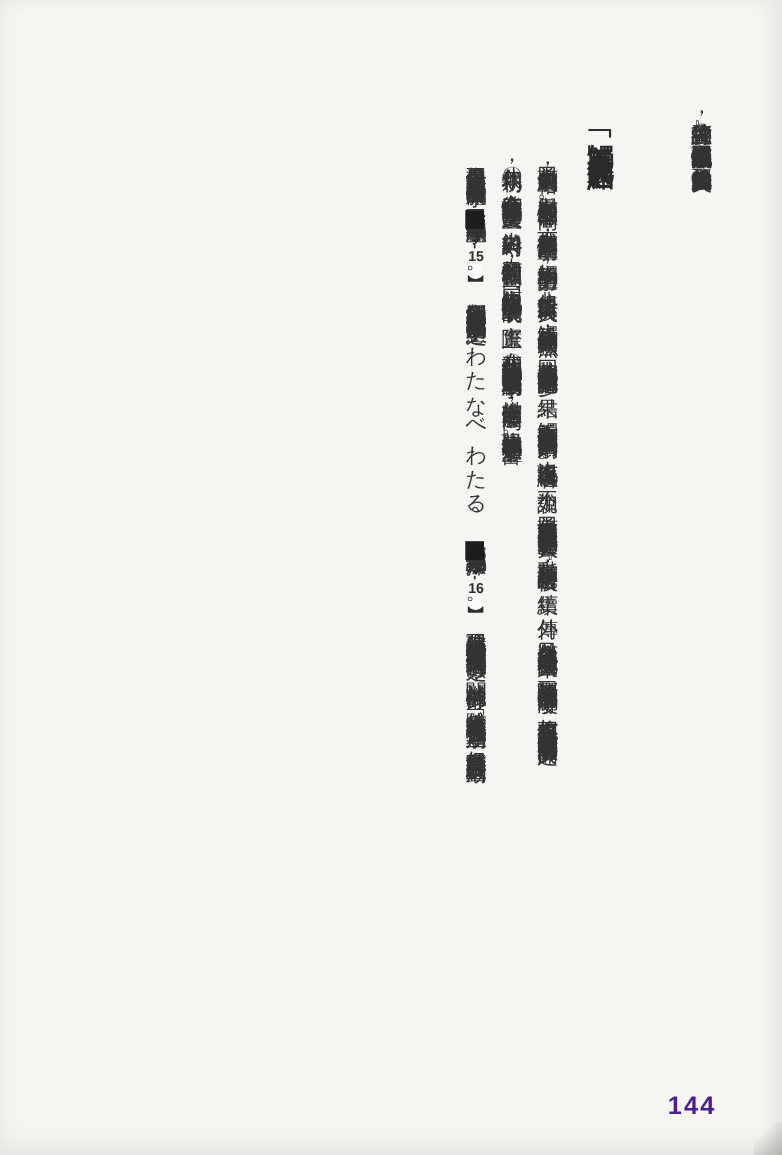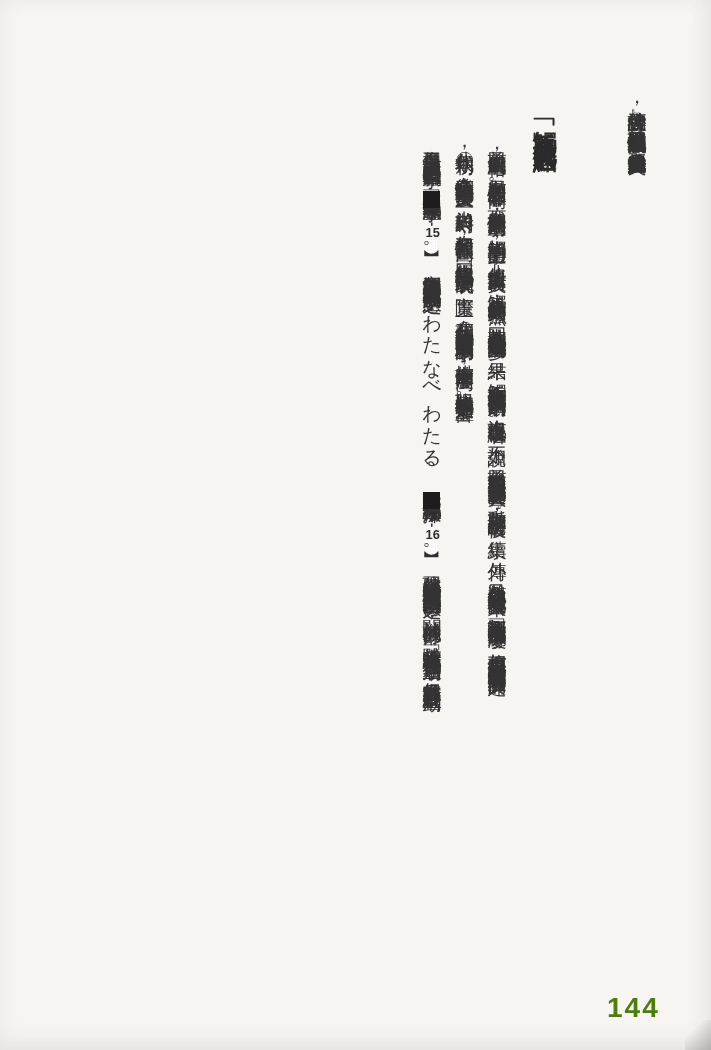--- a/index.html
+++ b/index.html
@@ -89,24 +89,24 @@
   .figref .dash {
     font-size: 13px;
     font-weight: 700;
     color: #2e2e2e;
     font-family: "Liberation Sans", "DejaVu Sans", sans-serif;
   }
   .page-number {
     position: absolute;
     left: 607px; top: 992px;
     font-family: "Liberation Sans", "DejaVu Sans", sans-serif;
-    font-size: 28px;
+    font-size: 23px;
     font-weight: 700;
     letter-spacing: 2px;
-    color: #4d7c0f;
+    color: #4c1d95;
   }
 </style>
 </head>
 <body>
 
 <div class="page">
 
   <div class="vtext intro">神傳說』大紅的背後，與前田不同流派的觸手表現也在慢慢滲透其他領域。那就是八〇年代勃興的美少女漫畫。</div>
 
   <div class="vtext heading">「觸手」多樣化的起點</div>

